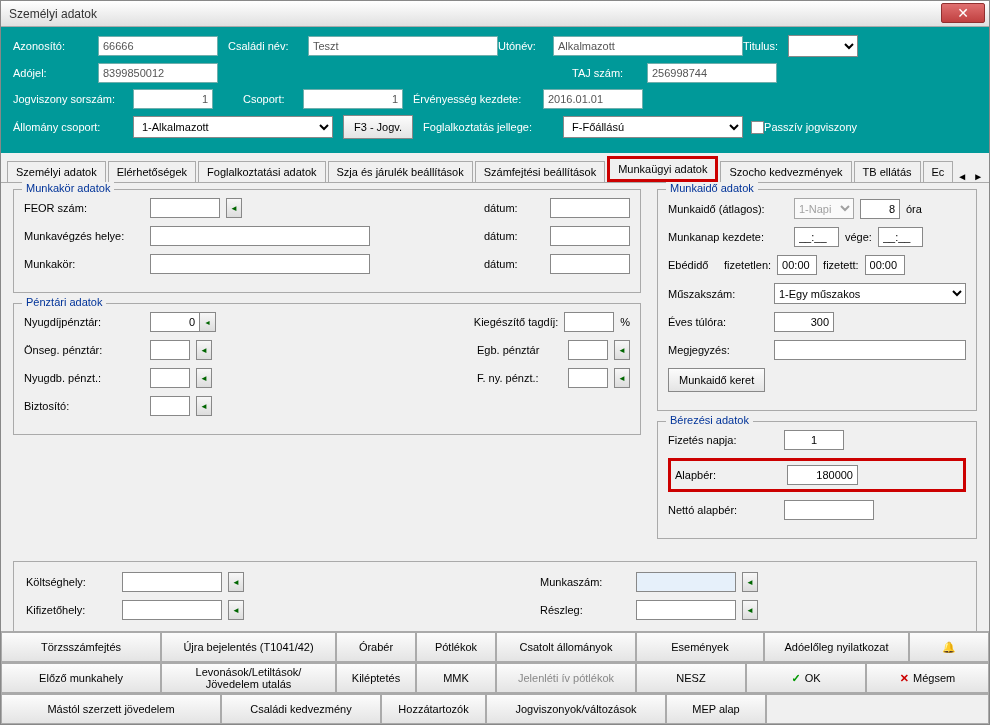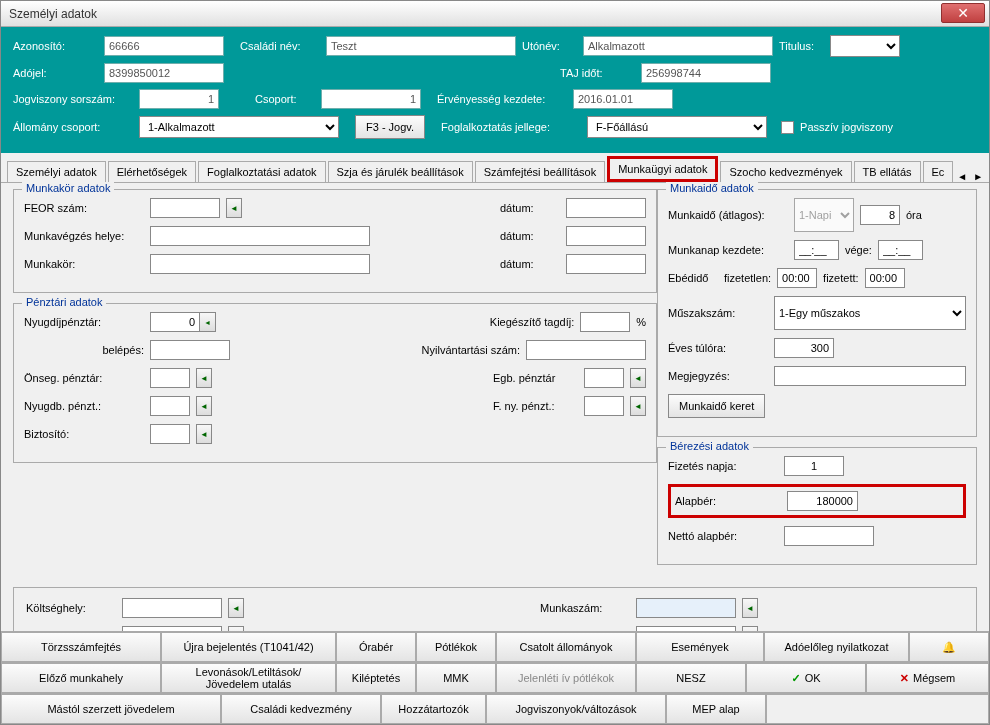--- a/index.html
+++ b/index.html
@@ -2,43 +2,43 @@
 <html><head>
 <meta charset="utf-8">
 <style>
   * { box-sizing: border-box; }
   body { margin: 0; font-family: Tahoma, Arial, sans-serif; font-size: 11px; background: #c0c0c0; }
   .window { width: 990px; height: 725px; background: #f0f0f0; border: 1px solid #888; position: relative; }
   .titlebar { height: 26px; background: linear-gradient(#fff, #e0e0e0); display: flex; align-items: center; padding: 0 8px; border-bottom: 1px solid #aaa; }
   .titlebar-text { font-size: 12px; color: #333; }
   .close-btn { position: absolute; right: 4px; top: 2px; width: 44px; height: 20px; background: linear-gradient(#e07070, #c04040); color: #fff; display: flex; align-items: center; justify-content: center; border: 1px solid #903030; border-radius: 2px; font-size: 14px; }
   .header-panel { background: #009999; padding: 8px 12px; color: #fff; }
-  .h-row { display: flex; align-items: center; gap: 6px; margin-bottom: 6px; }
+  .h-row { display: flex; align-items: center; margin-bottom: 6px; }
   .h-label { color: #fff; min-width: 85px; }
   .h-label.w120 { min-width: 120px; }
   .h-input { height: 20px; border: 1px solid #6faeac; background: #fff; padding: 2px 4px; color: #555; font-size: 11px; }
   .h-select { height: 22px; border: 1px solid #888; background: #fff; padding: 0 4px; color: #000; font-size: 11px; }
   .btn { height: 24px; border: 1px solid #888; background: linear-gradient(#fcfcfc,#e4e4e4); padding: 0 10px; font-size: 11px; display: inline-flex; align-items: center; justify-content: center; }
   .checkbox { width: 13px; height: 13px; background: #fff; border: 1px solid #888; }
   .tabstrip { display: flex; align-items: flex-end; padding: 0 6px; background: #f0f0f0; border-bottom: 1px solid #aaa; height: 26px; margin-top: 4px; }
   .tab { padding: 4px 8px; border: 1px solid #aaa; border-bottom: none; background: #f0f0f0; margin-right: 2px; font-size: 11px; white-space: nowrap; }
   .tabscroll { margin-left: auto; display: flex; gap: 2px; align-items: center; }
   .tabscroll span { font-size: 10px; padding: 0 2px; }
   .content { padding: 6px 12px; }
-  .cols { display: flex; }
+  .cols { display: flex; gap: 16px; }
   .left-col { flex: 1; }
   .right-col { width: 320px; }
   .fieldset { border: 1px solid #aaa; margin-bottom: 10px; padding: 8px 10px 10px 10px; position: relative; }
   .legend { position: absolute; top: -8px; left: 8px; background: #f0f0f0; padding: 0 4px; font-size: 11px; color: #003399; }
   .row { display: flex; align-items: center; margin-bottom: 8px; gap: 6px; }
   .lbl { min-width: 120px; color: #000; }
   .lbl.sm { min-width: 85px; }
   .lbl.xs { min-width: 60px; }
   .txt { height: 20px; border: 1px solid #888; background: #fff; padding: 2px 4px; font-size: 11px; }
-  .sel { height: 34px; border: 1px solid #888; background: #fff; font-size: 11px; }
+  .sel { height: 21px; border: 1px solid #888; background: #fff; font-size: 11px; }
   .spin { display: inline-flex; }
   .spin .txt { width: 50px; text-align: right; }
   .spin .arrows { width: 16px; display: flex; flex-direction: column; border: 1px solid #888; border-left: none; }
   .spin .arrows span { flex: 1; display: flex; align-items: center; justify-content: center; font-size: 7px; background: linear-gradient(#f8f8f8,#ddd); color: #060; }
   .redbox { border: 3px solid #c00; }
   .bottom-area { position: absolute; left: 0; right: 0; bottom: 0; }
   .btnrow { display: flex; border-top: 1px solid #aaa; background: #f0f0f0; }
   .btnrow .btn { flex: none; border: 1px solid #aaa; min-width: 80px; height: 30px; }
   .btn.green-check::before { content: "✓"; color: #090; font-weight: bold; margin-right: 4px; }
   .btn.red-x::before { content: "✕"; color: #c00; font-weight: bold; margin-right: 4px; }
@@ -64,21 +64,21 @@
       <input class="h-input" style="width: 190px;" value="Teszt">
       <span class="h-label" style="min-width:55px">Utónév:</span>
       <input class="h-input" style="width: 190px;" value="Alkalmazott">
       <span class="h-label" style="min-width:45px">Titulus:</span>
       <select class="h-select" style="width:70px"></select>
     </div>
     <div class="h-row">
       <span class="h-label">Adójel:</span>
       <input class="h-input" style="width: 120px;" value="8399850012">
       <span style="flex:1"></span>
-      <span class="h-label" style="min-width:75px">TAJ időt:</span>
+      <span class="h-label" style="min-width:75px">TAJ szám:</span>
       <input class="h-input" style="width: 130px;" value="256998744">
       <span style="width:200px"></span>
     </div>
     <div class="h-row">
       <span class="h-label w120">Jogviszony sorszám:</span>
       <input class="h-input" style="width: 80px; text-align: right;" value="1">
       <span class="h-label" style="min-width:60px;margin-left:30px">Csoport:</span>
       <input class="h-input" style="width: 100px; text-align: right;" value="1">
       <span class="h-label" style="min-width:130px;margin-left:10px">Érvényesség kezdete:</span>
       <input class="h-input ro" style="width: 100px; background: #ffffff;" value="2016.01.01">
@@ -148,27 +148,20 @@
                 <span class="arrows">
                   <span>◄</span>
                 </span>
               </span>
             <span style="flex:1"></span>
             <span>Kiegészítő tagdíj:</span>
             <input class="txt" style="width: 50px;">
             <span>%</span>
           </div>
           <div class="row">
-            <span class="lbl" style="text-align:right">belépés:</span>
-            <input class="txt" style="width: 80px;">
-            <span style="flex:1"></span>
-            <span>Nyilvántartási szám:</span>
-            <input class="txt" style="width: 120px;">
-          </div>
-          <div class="row">
             <span class="lbl">Önseg. pénztár:</span>
             <input class="txt" style="width: 40px;">
               <span class="pick">◄</span>
             <span style="flex:1"></span>
             <span class="lbl sm">Egb. pénztár</span>
             <input class="txt" style="width: 40px;">
               <span class="pick">◄</span>
           </div>
           <div class="row">
             <span class="lbl">Nyugdb. pénzt.:</span>

